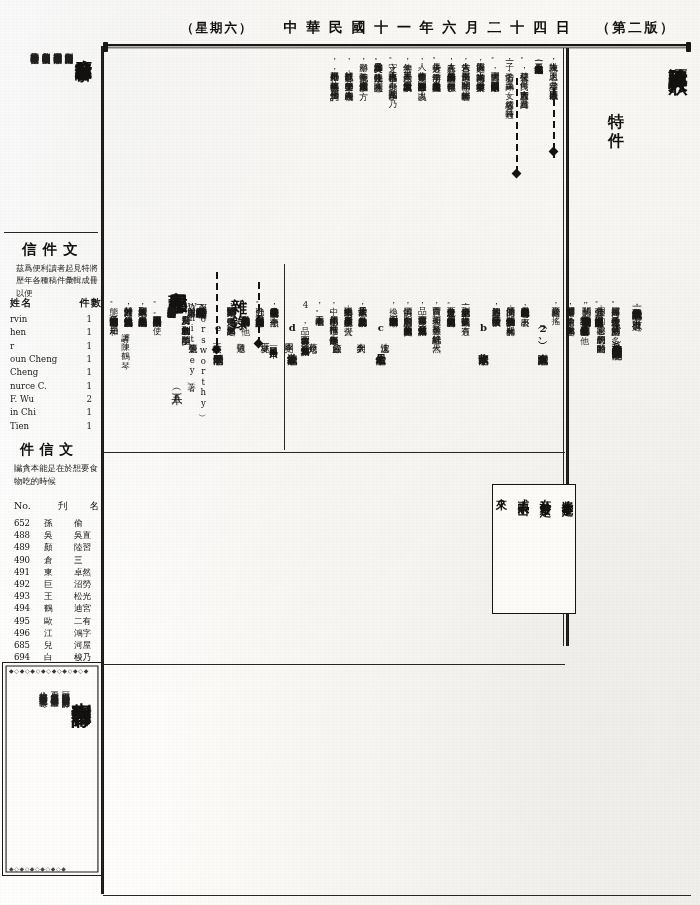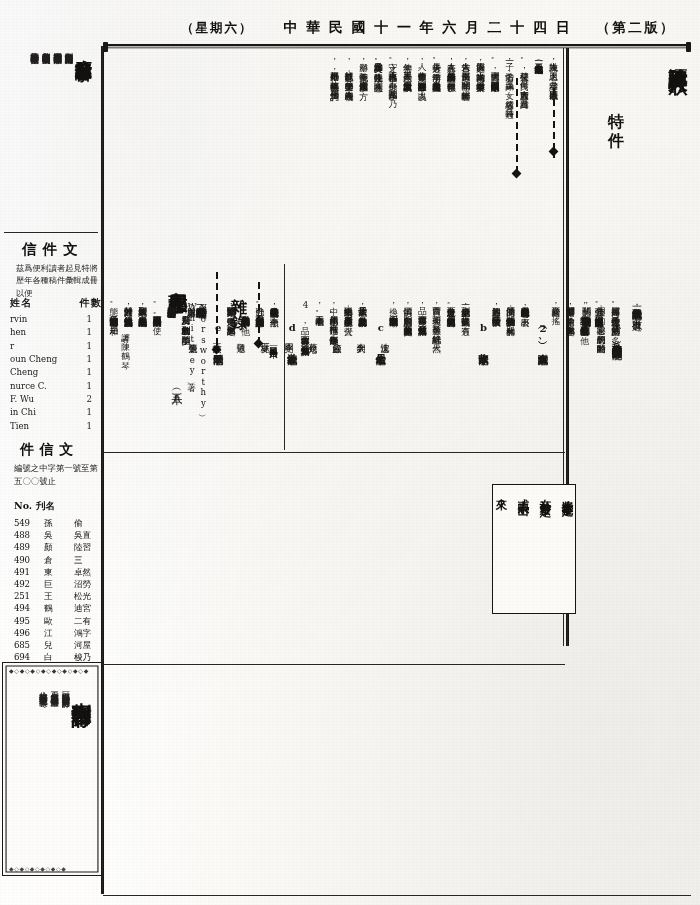--- a/index.html
+++ b/index.html
@@ -184,23 +184,23 @@
     color: #232120;
   }
 
   #numlist {
     position: absolute;
     left: 10px; top: 500px;
     width: 92px;
   }
   #numlist .nl-head {
     display: flex;
-    gap: 0;
+    gap: 22px;
     font-size: 9.5px;
-    font-weight: 700;
+    font-weight: 400;
     margin-bottom: 4px;
     padding-left: 4px;
   }
   #numlist .nl-head .h-no { width: 22px; }
   #numlist .nl-row {
     display: flex;
     gap: 8px;
     font-size: 8.6px;
     line-height: 1.42;
     padding-left: 4px;
@@ -459,31 +459,31 @@
         <span class="lt-qty">1</span>
       </div>
       <div class="lt-row">
         <span class="lt-name">Tien</span>
         <span class="lt-qty">1</span>
       </div>
     </div>
 </div>
 
 <div id="letters2-head">件信文</div>
-<div id="letters2-sub">編號之中字第一號至第五〇〇號止</div>
+<div id="letters2-sub">贜貪本能是在於想要食物吃的時候</div>
 
 <div id="numlist">
   <div class="nl-head">
     <span class="h-no">No.</span>
     <span>刋</span>
     <span>名</span>
   </div>
   <div id="numlist-rows">
       <div class="nl-row">
-        <span class="nl-no">549</span>
+        <span class="nl-no">652</span>
         <span class="nl-a">孫</span>
         <span class="nl-b">偷</span>
       </div>
       <div class="nl-row">
         <span class="nl-no">488</span>
         <span class="nl-a">吳</span>
         <span class="nl-b">吳直</span>
       </div>
       <div class="nl-row">
         <span class="nl-no">489</span>
@@ -499,21 +499,21 @@
         <span class="nl-no">491</span>
         <span class="nl-a">東</span>
         <span class="nl-b">卓然</span>
       </div>
       <div class="nl-row">
         <span class="nl-no">492</span>
         <span class="nl-a">巨</span>
         <span class="nl-b">沼勞</span>
       </div>
       <div class="nl-row">
-        <span class="nl-no">251</span>
+        <span class="nl-no">493</span>
         <span class="nl-a">王</span>
         <span class="nl-b">松光</span>
       </div>
       <div class="nl-row">
         <span class="nl-no">494</span>
         <span class="nl-a">鶴</span>
         <span class="nl-b">迪宮</span>
       </div>
       <div class="nl-row">
         <span class="nl-no">495</span>

